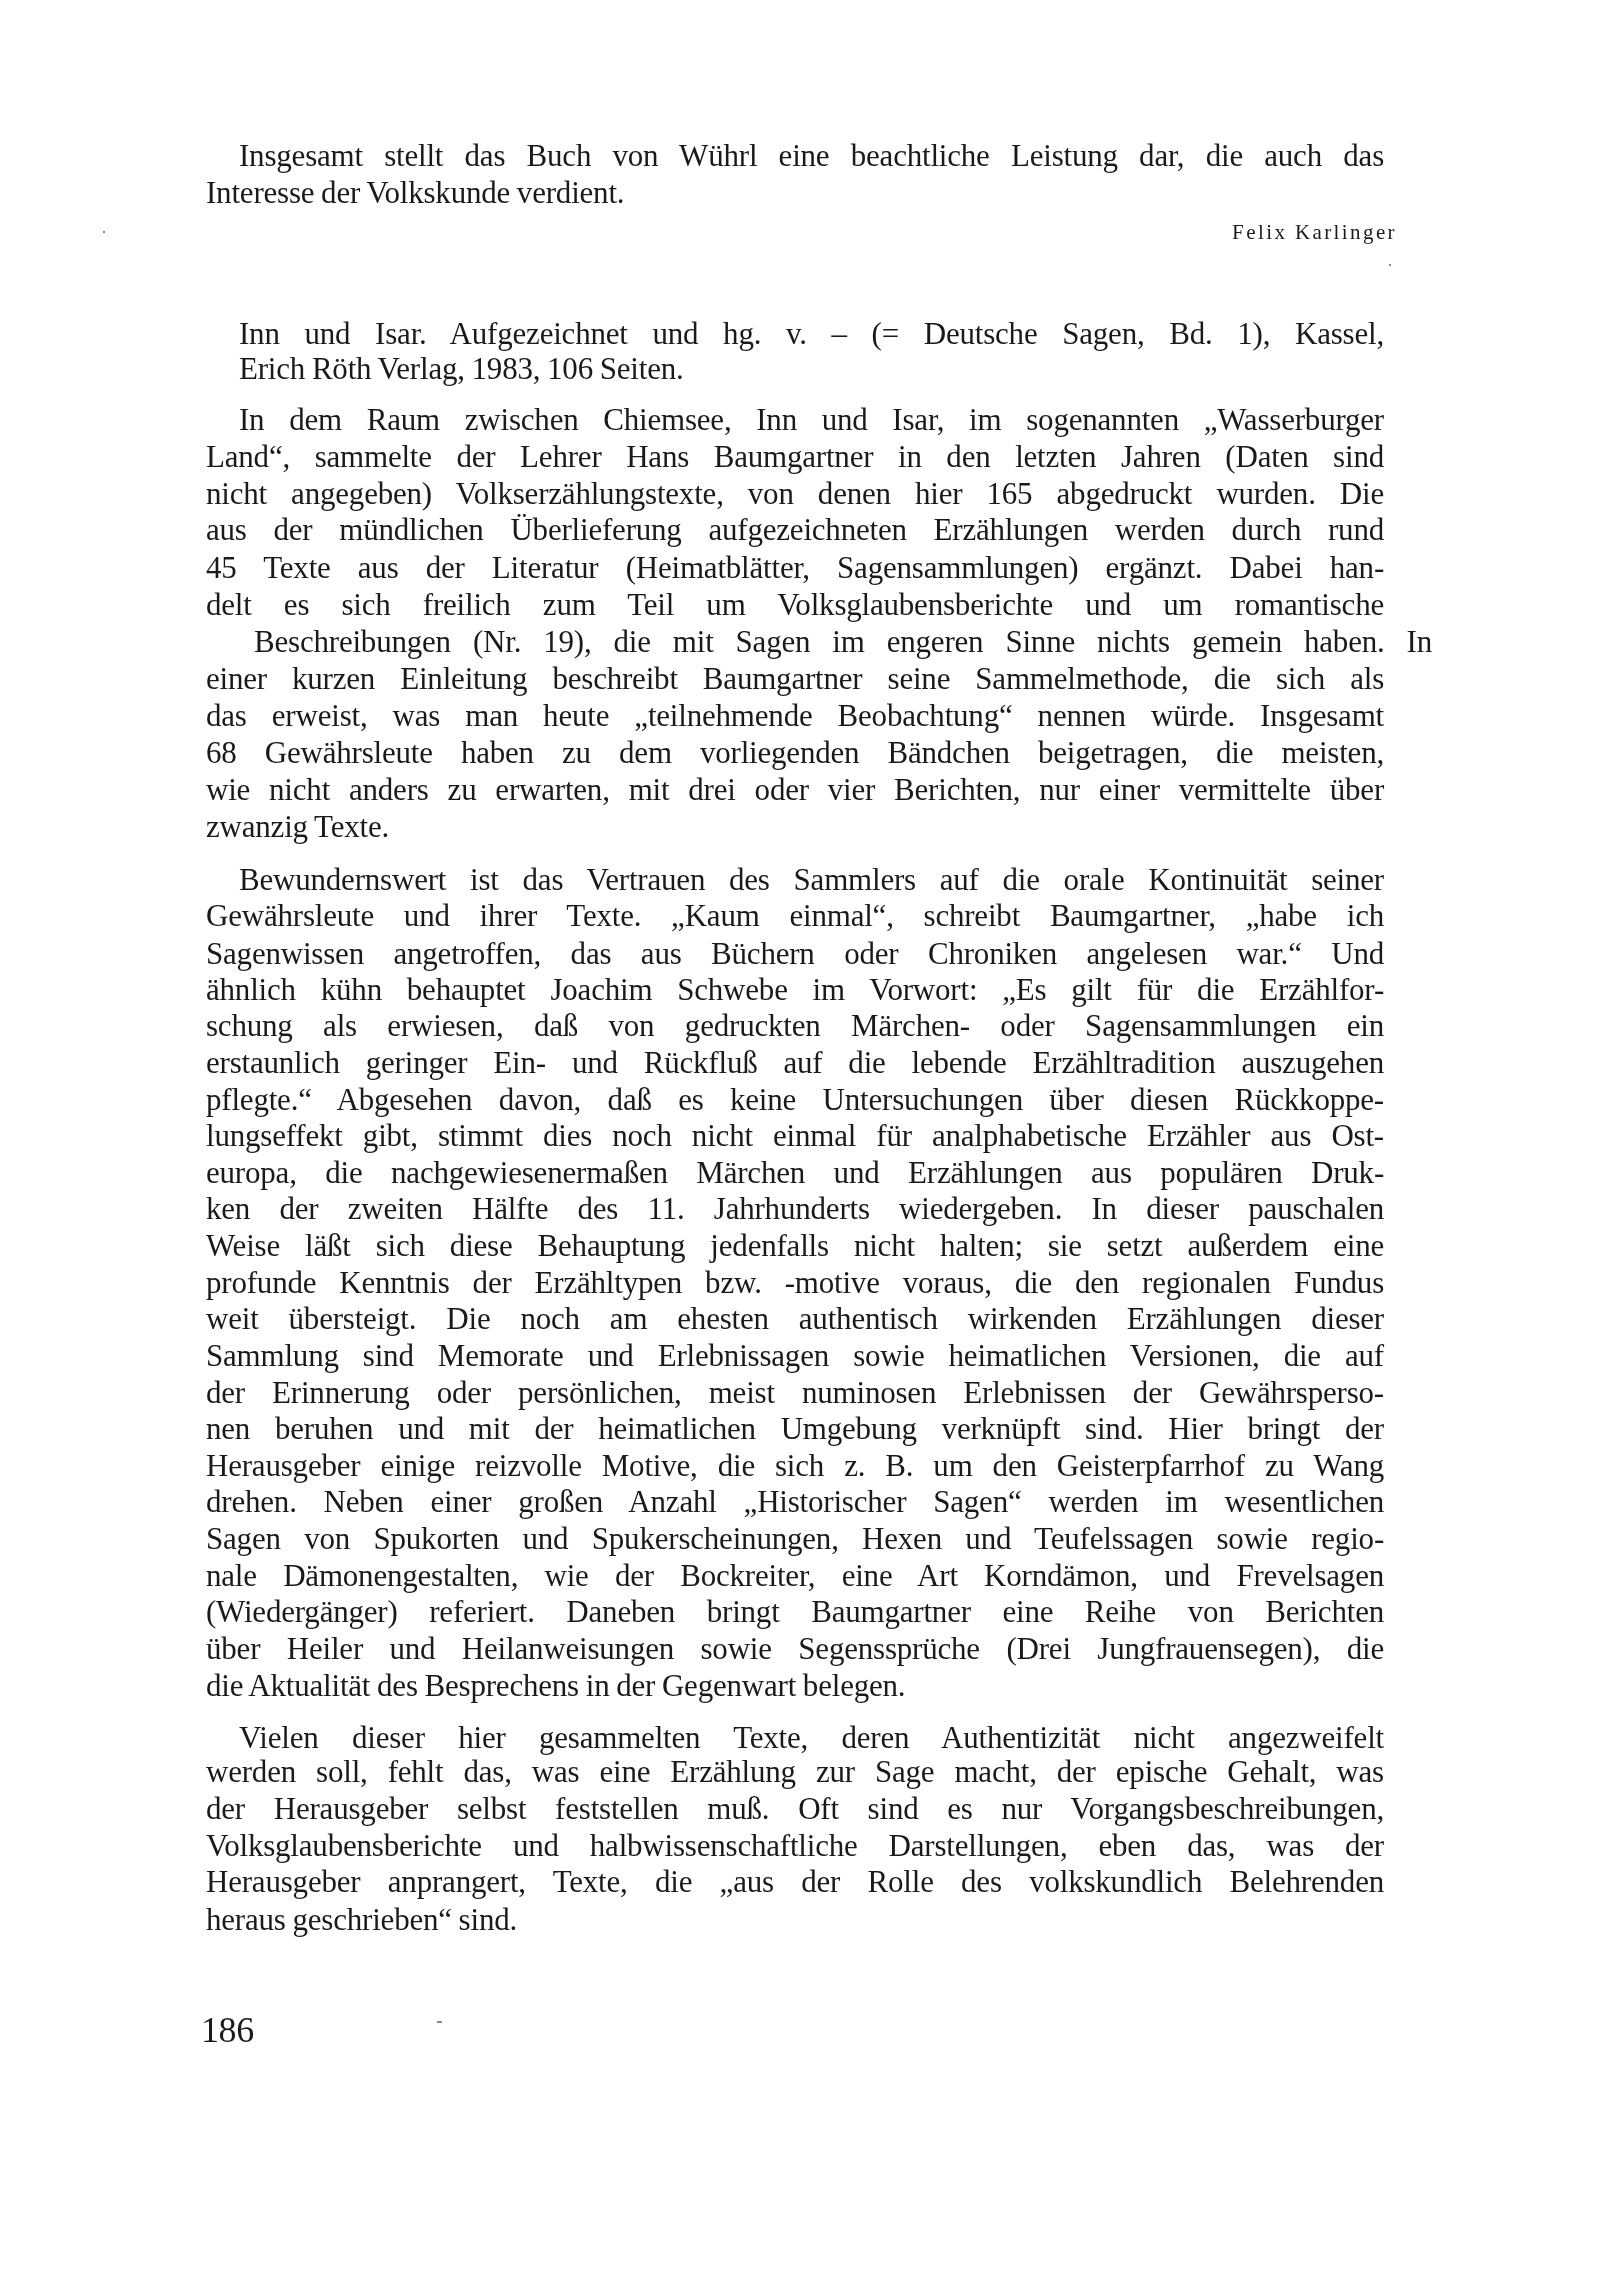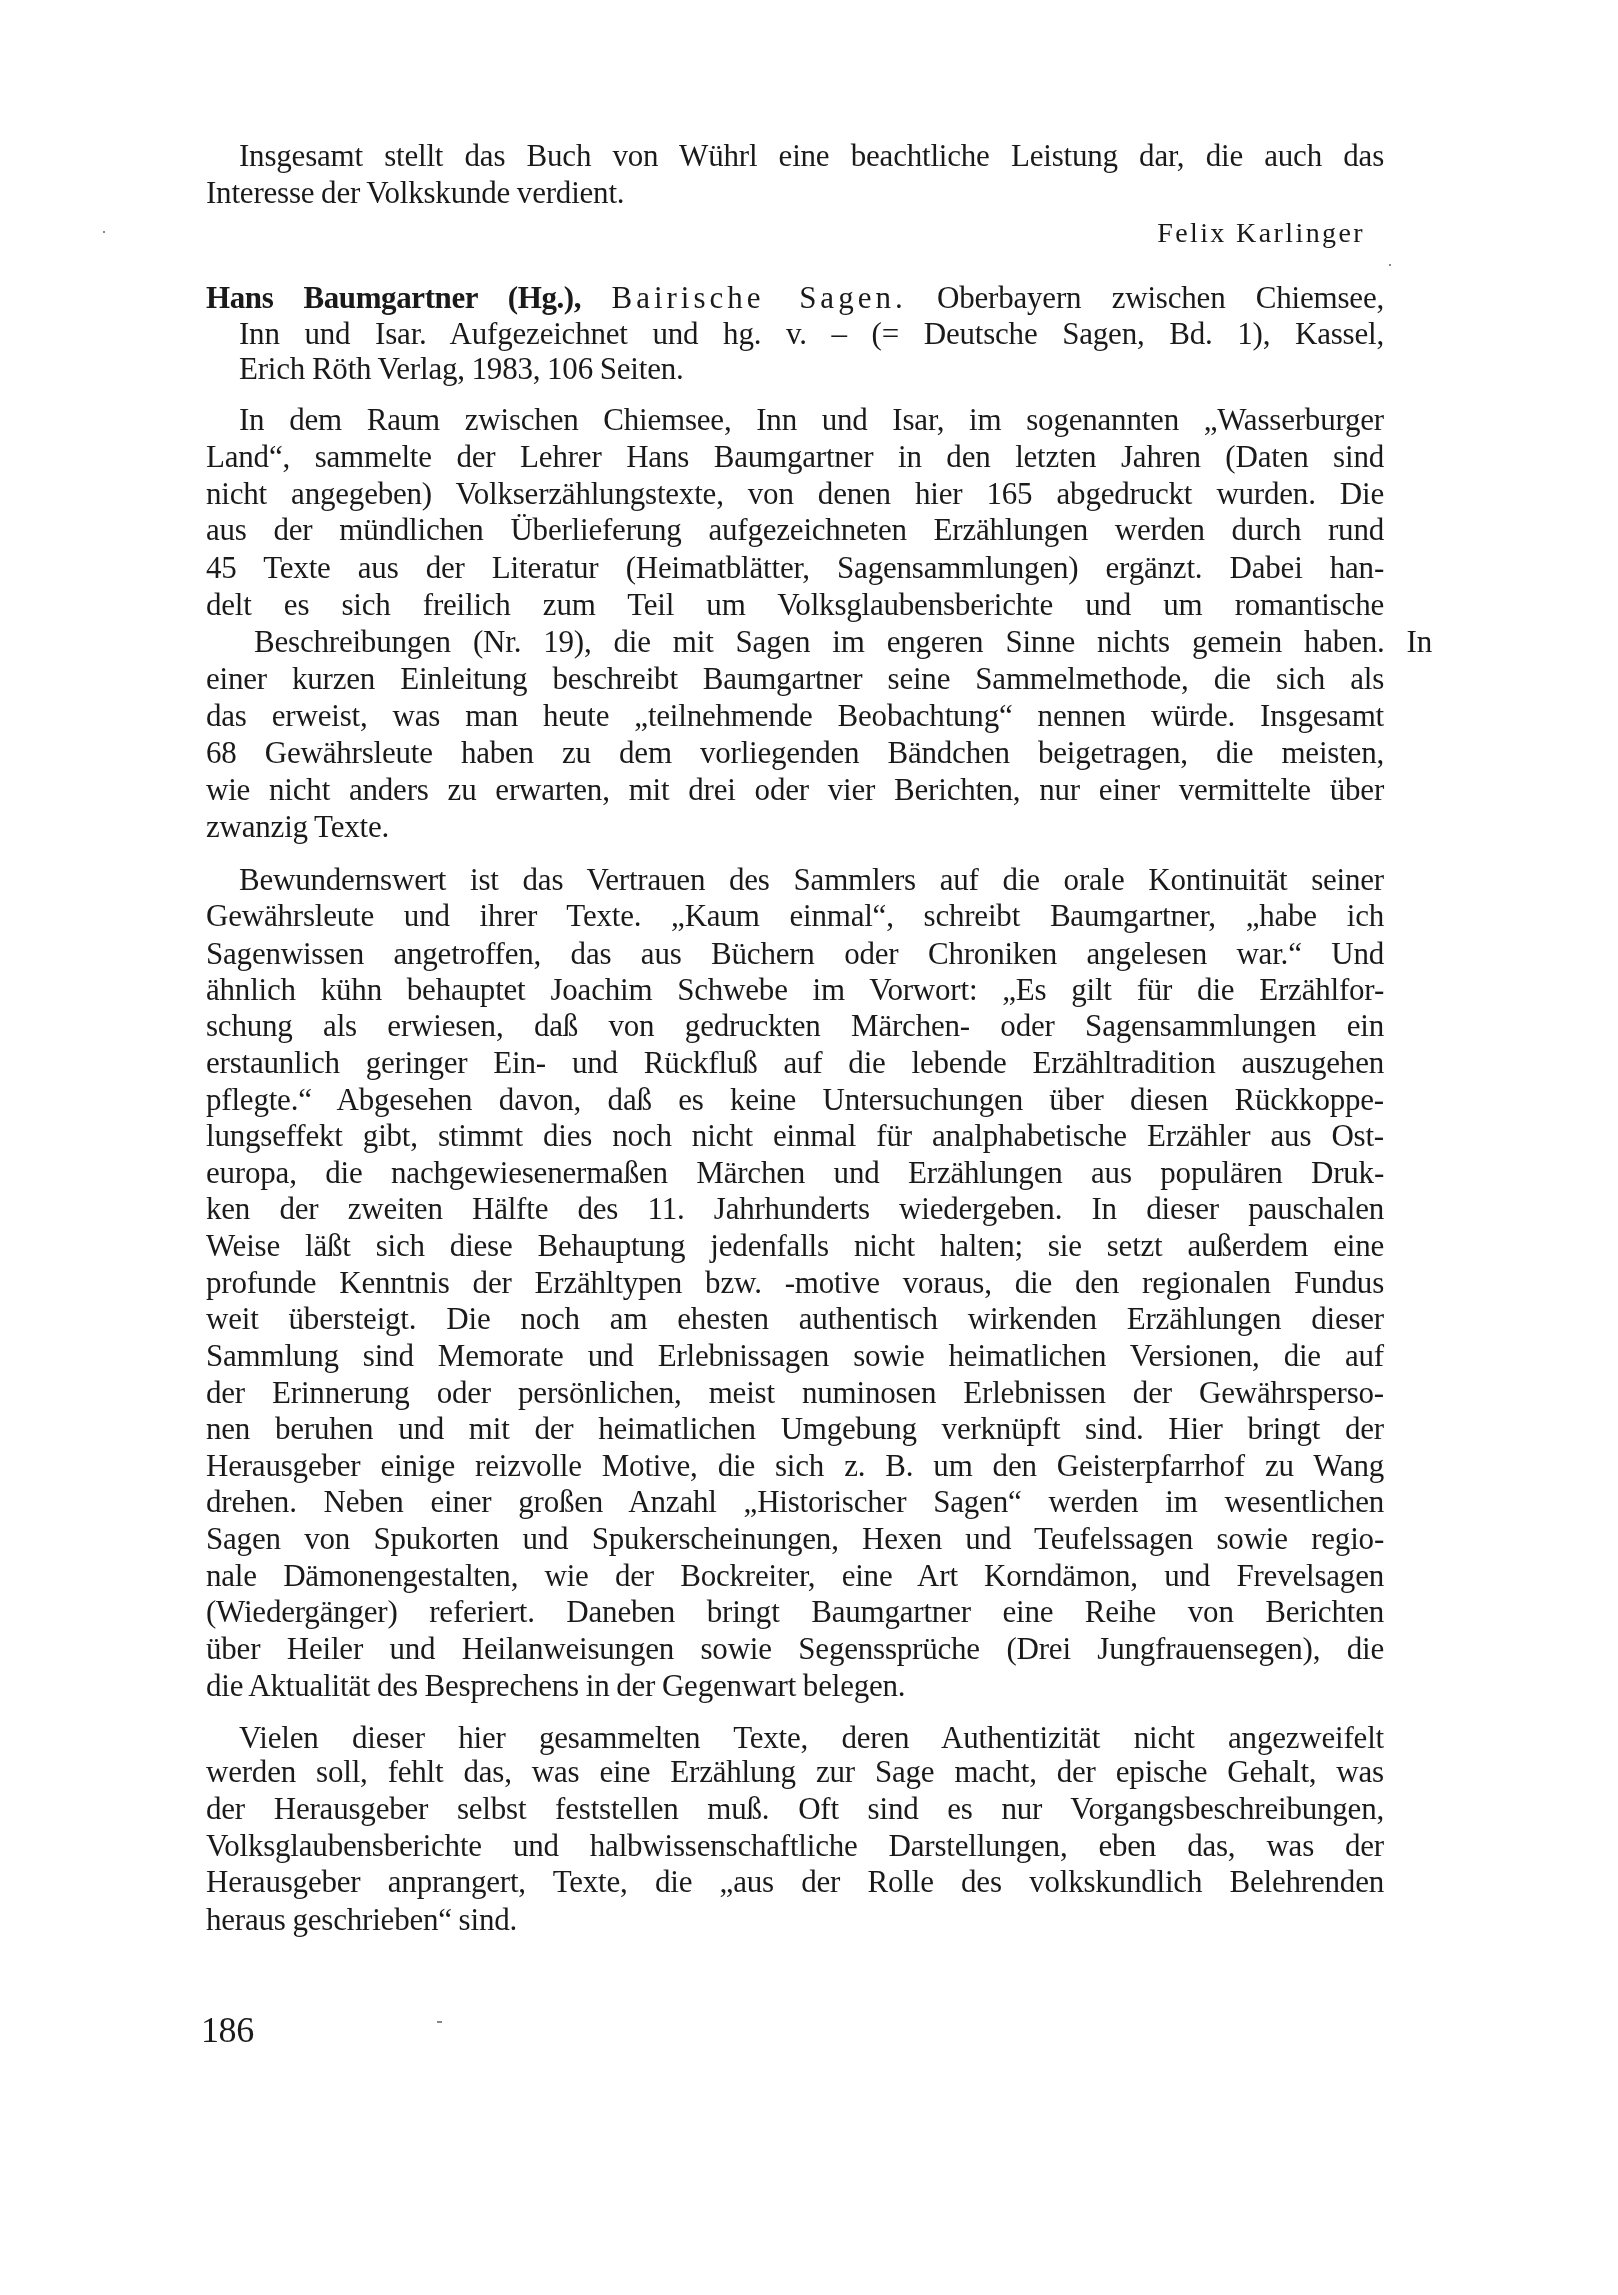--- a/index.html
+++ b/index.html
@@ -42,22 +42,22 @@
     }
     .line.hang {
       left: 239px;
       width: 1145px;
     }
     .line.last {
       text-align-last: left;
     }
     .signature {
       position: absolute;
-      right: 253px;
-      font-size: 28px;
+      right: 221px;
+      font-size: 21px;
       line-height: 37px;
       letter-spacing: 2.4px;
       white-space: nowrap;
     }
     .author-bold {
       font-weight: bold;
       letter-spacing: -0.4px;
     }
     .spaced-title {
       letter-spacing: 4px;
@@ -77,25 +77,20 @@
   </style>
 </head>
 <body>
 
 <div class="page">
 
   <div class="line indent" style="top:137px;">Insgesamt stellt das Buch von Wührl eine beachtliche Leistung dar, die auch das</div>
   <div class="line last" style="top:174px;">Interesse der Volkskunde verdient.</div>
   <div class="signature" style="top:214px;">Felix Karlinger</div>
 
-  <div class="line" style="top:279px;">
-    <span class="author-bold">Hans Baumgartner (Hg.),</span>
-    <span class="spaced-title">Bairische Sagen.</span>
-    <span>Oberbayern zwischen Chiemsee,</span>
-  </div>
   <div class="line hang" style="top:315px;">Inn und Isar. Aufgezeichnet und hg. v. – (= Deutsche Sagen, Bd. 1), Kassel,</div>
   <div class="line hang last" style="top:350px;">Erich Röth Verlag, 1983, 106 Seiten.</div>
 
   <div class="line indent" style="top:401px;">In dem Raum zwischen Chiemsee, Inn und Isar, im sogenannten „Wasserburger</div>
   <div class="line" style="top:438px;">Land“, sammelte der Lehrer Hans Baumgartner in den letzten Jahren (Daten sind</div>
   <div class="line" style="top:475px;">nicht angegeben) Volkserzählungstexte, von denen hier 165 abgedruckt wurden. Die</div>
   <div class="line" style="top:511px;">aus der mündlichen Überlieferung aufgezeichneten Erzählungen werden durch rund</div>
   <div class="line" style="top:549px;">45 Texte aus der Literatur (Heimatblätter, Sagensammlungen) ergänzt. Dabei han-</div>
   <div class="line" style="top:586px;">delt es sich freilich zum Teil um Volksglaubensberichte und um romantische</div>
   <div class="line" style="top:623px;margin-left:48px;">Beschreibungen (Nr. 19), die mit Sagen im engeren Sinne nichts gemein haben. In</div>

